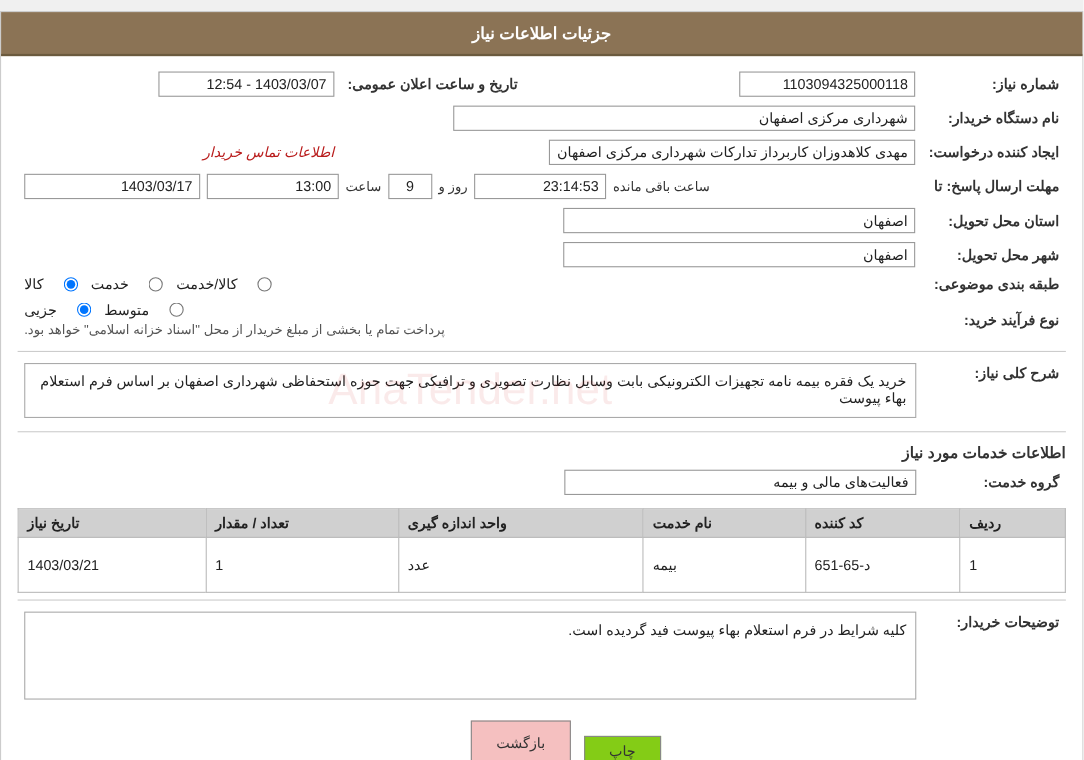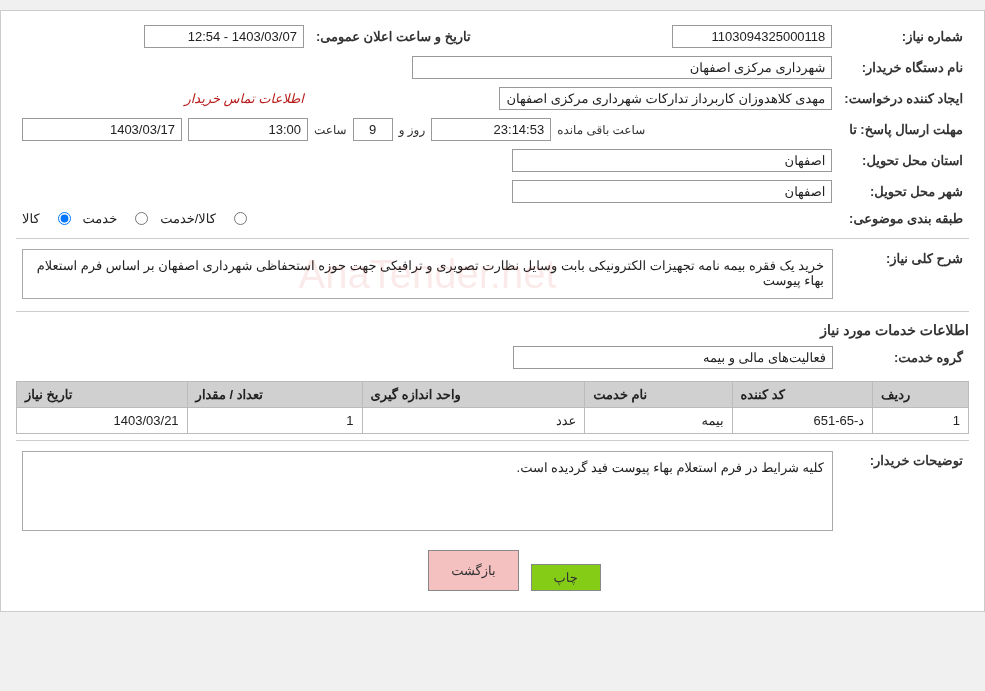--- a/index.html
+++ b/index.html
@@ -123,22 +123,22 @@
     }
     .services-table th {
       background: #d0d0d0;
       border: 1px solid #bbb;
       padding: 5px 8px;
       text-align: left;
       font-weight: bold;
     }
     .services-table td {
       border: 1px solid #bbb;
-      padding: 5px 8px;
-      text-align: right;
+      padding: 17px 8px;
+      text-align: left;
     }
     .services-table tr:nth-child(even) td {
       background: #f9f9f9;
     }
     
     .buyer-notes-area {
       border: 1px solid #aaa;
       padding: 8px;
       min-height: 80px;
       text-align: right;
@@ -185,20 +185,23 @@
       color: #cc0000;
       pointer-events: none;
       white-space: nowrap;
     }
   </style>
 </head>
 <body>
 
 <div class="page-wrapper">
 
+  <div class="header-bar">
+    <span>جزئیات اطلاعات نیاز</span>
+  </div>
 
   <div class="content">
 
     <table class="info-table">
 
       <tbody>
           <tr>
         <td class="label-cell">شماره نیاز:</td>
         <td class="value-cell" style="min-width:200px;">
           <div class="input-box input-box-medium">1103094325000118</div>
@@ -269,20 +272,38 @@
               <span>خدمت</span>
             </div>
             <div class="radio-item">
               <input type="radio" name="category" checked="" style="">
               <span>کالا</span>
             </div>
           </div>
         </td>
       </tr>
 
+      <tr>
+        <td class="label-cell">نوع فرآیند خرید:</td>
+        <td class="value-cell" colspan="4">
+          <div style="display:flex; flex-direction:column; align-items:flex-end;">
+            <div class="radio-group">
+              <div class="radio-item">
+                <input type="radio" name="process" style="">
+                <span>متوسط</span>
+              </div>
+              <div class="radio-item">
+                <input type="radio" name="process" checked="" style="">
+                <span>جزیی</span>
+              </div>
+            </div>
+            <div class="note-text" style="margin-top:4px;text-align:right;">پرداخت تمام یا بخشی از مبلغ خریدار از محل "اسناد خزانه اسلامی" خواهد بود.</div>
+          </div>
+        </td>
+      </tr>
     </tbody>
       </table>
 
     <hr class="divider">
 
     <table class="info-table">
       <tbody>
           <tr>
         <td class="label-cell" style="vertical-align:top; padding-top:6px;">شرح کلی نیاز:</td>
         <td class="value-cell" style="position:relative;">

